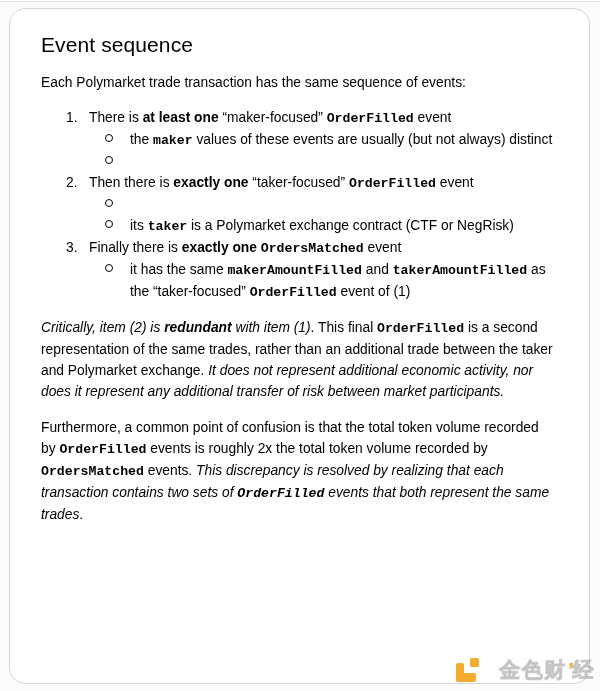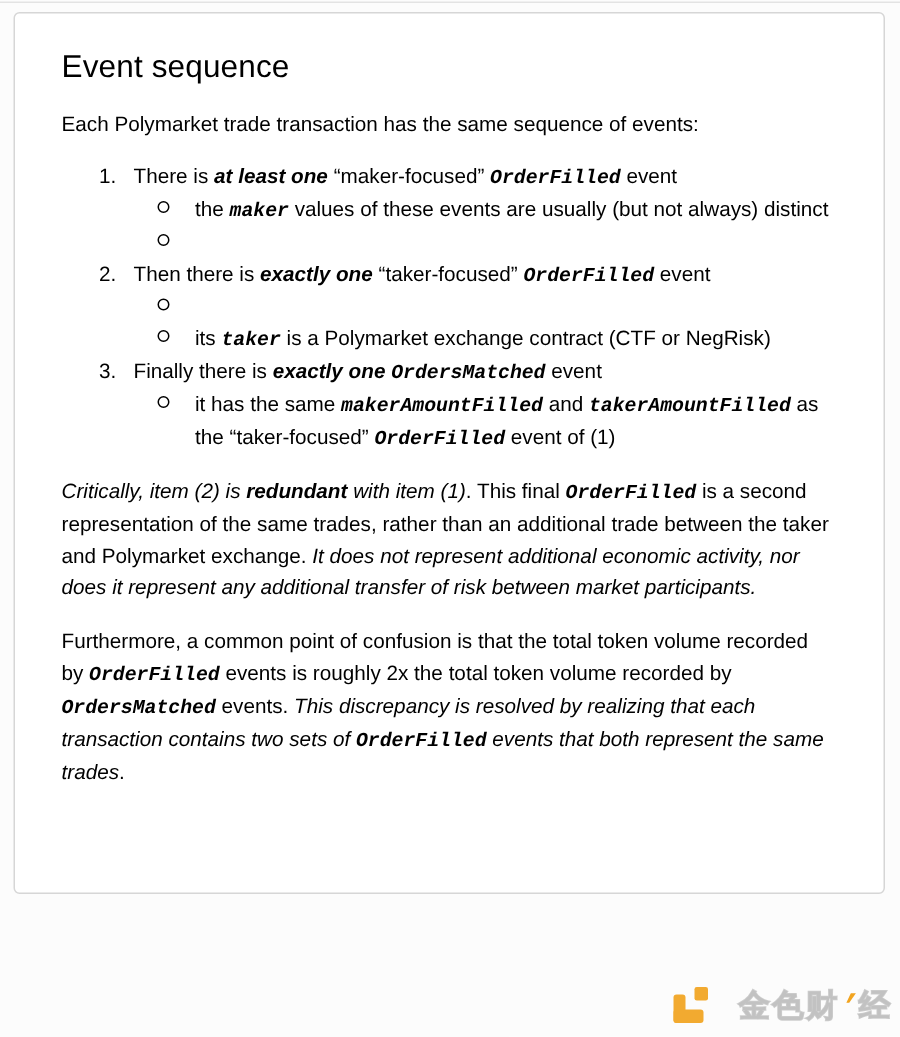--- a/index.html
+++ b/index.html
@@ -11,25 +11,25 @@
     position: relative;
     overflow: hidden;
   }
   .top-edge {
     position: absolute; top: 1px; left: 0; right: 0; height: 1px;
     background: #e3e3e3;
   }
   .card {
     position: absolute;
     left: 9px; top: 8px;
-    width: 581px; height: 588px;
+    width: 581px; height: 676px;
     box-sizing: border-box;
     background: #ffffff;
     border: 1.5px solid #d6d6d6;
-    border-radius: 4px;
+    border-radius: 16px;
     padding: 23px 33px 6px 31px;
   }
   .doc-title {
     font-size: 21px;
     font-weight: 400;
     line-height: 26px;
     margin: 0 0 12px 0;
     letter-spacing: 0.1px;
   }
   .text, .para { font-size: 13.8px; line-height: 21px; }
@@ -44,37 +44,36 @@
   .li .content { flex: 1 1 auto; min-width: 0; }
   .dot {
     display: inline-block;
     width: 6px; height: 6px;
     border: 1.2px solid #000;
     border-radius: 50%;
     vertical-align: middle;
     margin-top: -3px;
   }
 
-  .b { font-weight: 700; font-style: italic; }
+  .b { font-weight: 700; }
   .i { font-style: italic; }
   .u { text-underline-offset: 2px; }
   .m {
     font-family: "Liberation Mono", monospace;
     font-weight: 700;
     font-size: 13.2px;
   }
 
   .watermark {
     position: absolute;
     right: 5px; bottom: 7px;
     display: flex;
     align-items: center;
     gap: 20px;
     pointer-events: none;
-    font-family: Liberation Mono, monospace;
   }
   .wm-icon { position: relative; width: 23px; height: 24px; opacity: 0.92; }
   .wm-icon .l-vert {
     position: absolute; left: 0; top: 5px; width: 8px; height: 19px;
     border-radius: 2px;
   }
   .wm-icon .l-bottom {
     position: absolute; left: 0; bottom: 0; width: 20px; height: 9px;
     border-radius: 2px;
   }

